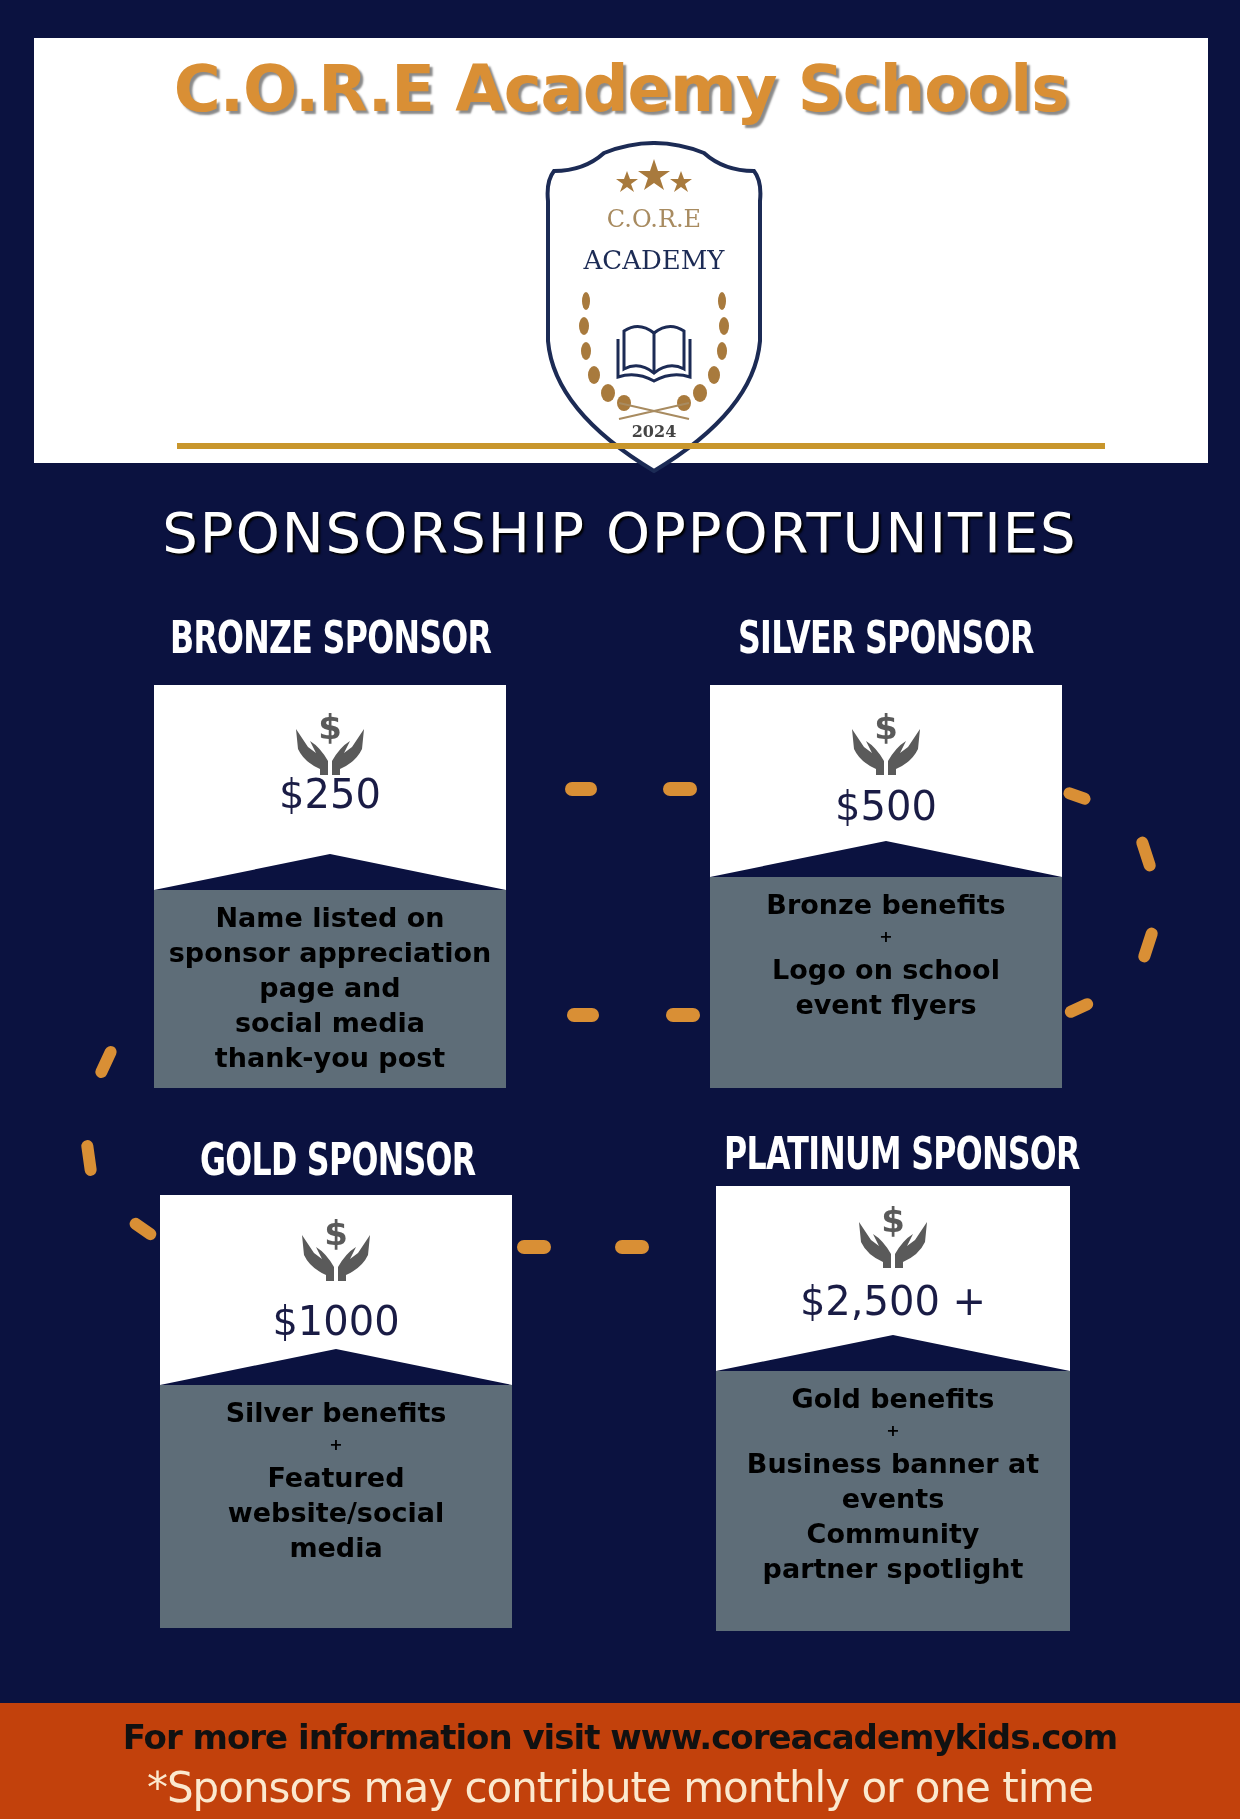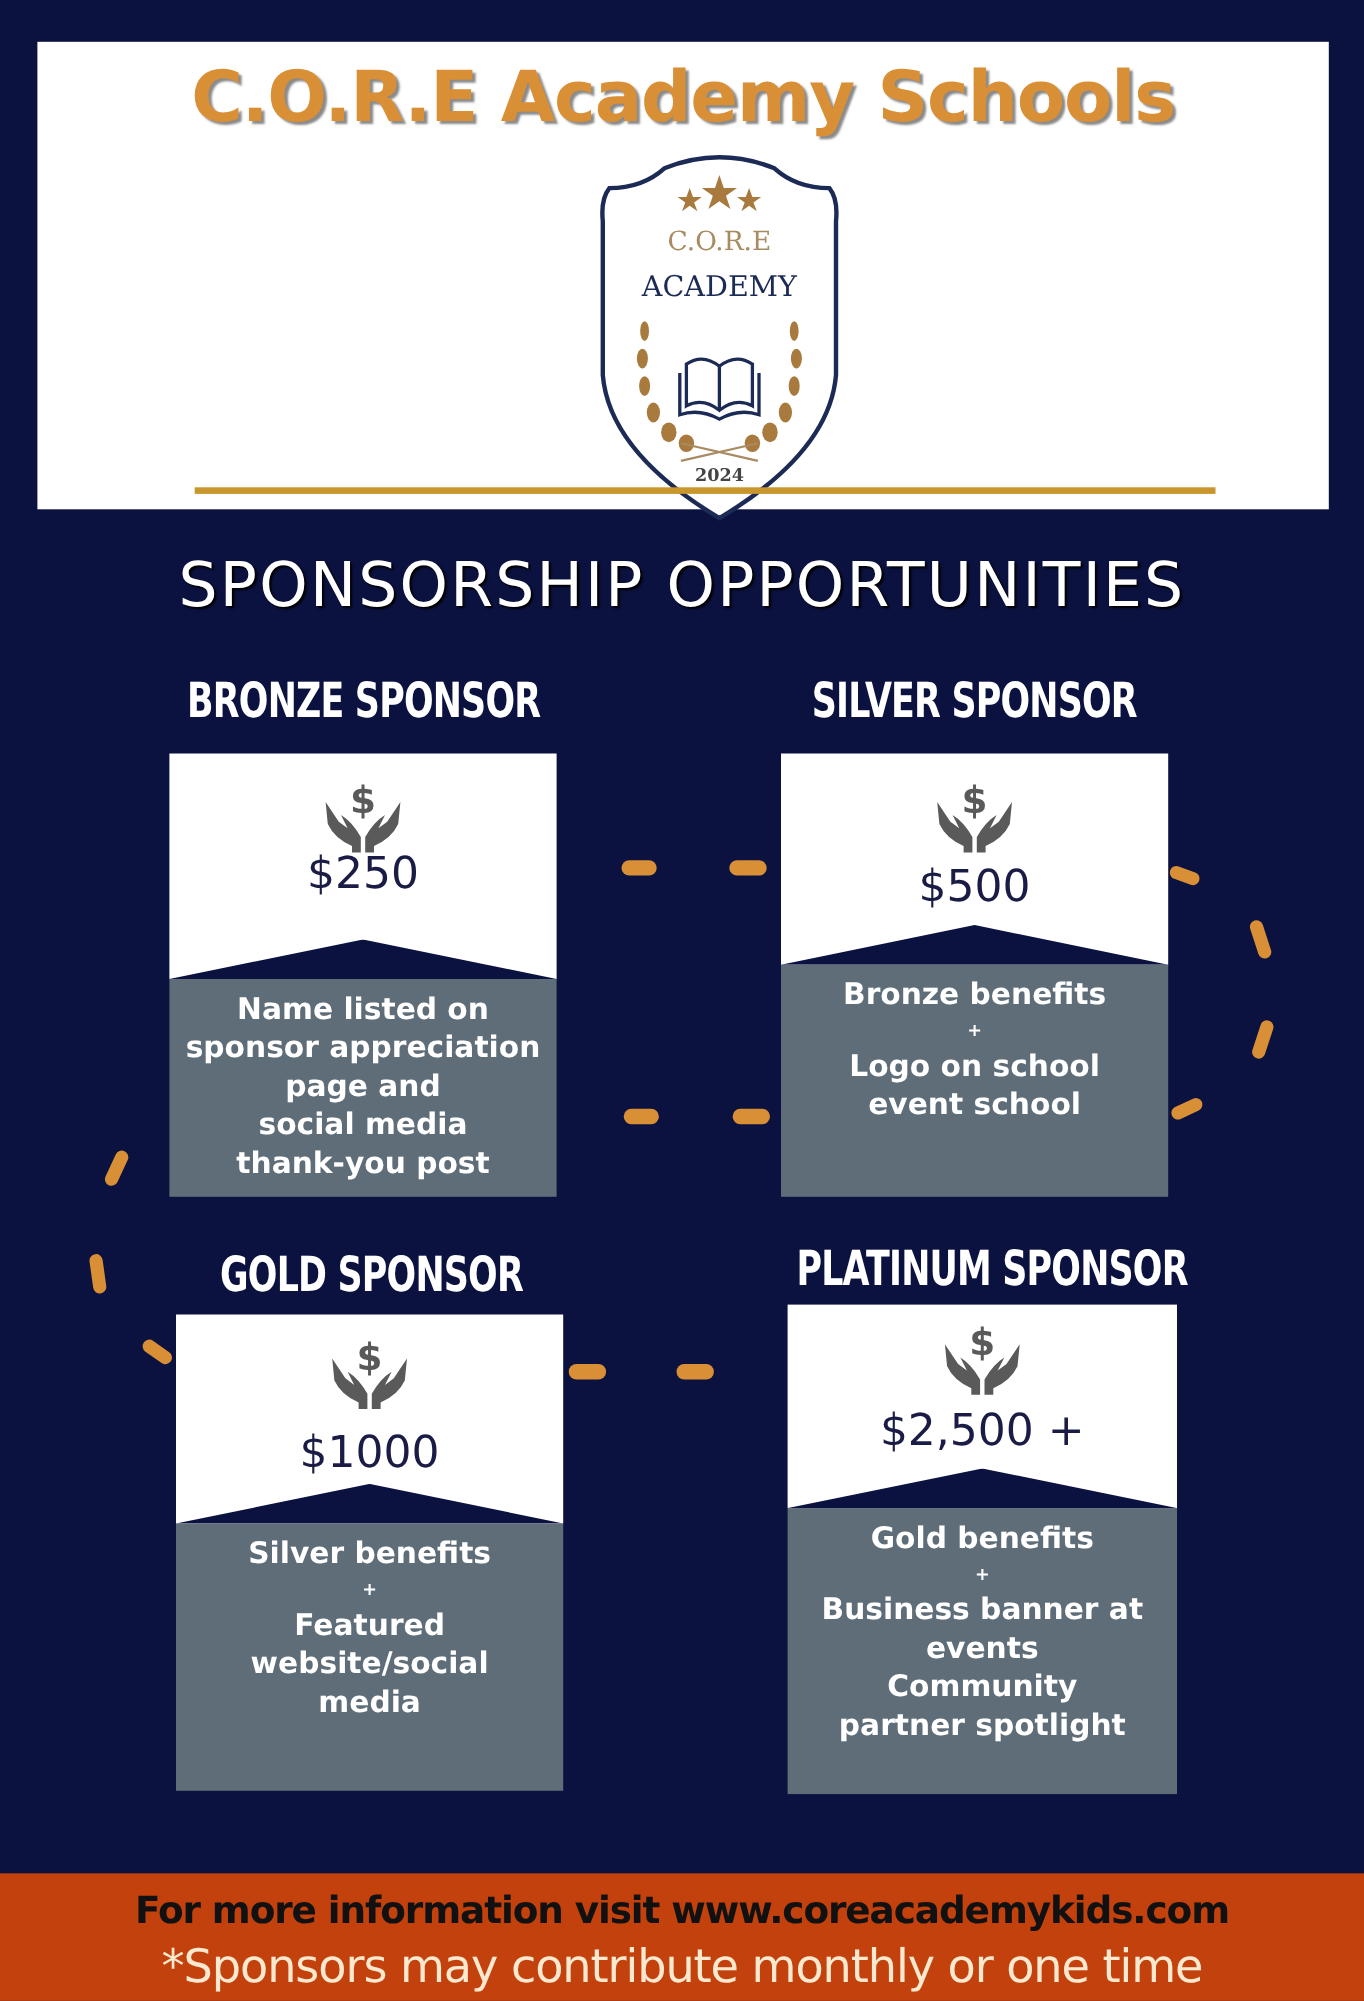--- a/index.html
+++ b/index.html
@@ -8,21 +8,21 @@
   .school-title{position:absolute;left:0;top:14px;width:100%;text-align:center;font-size:64px;font-weight:bold;color:#d98f35;letter-spacing:-1px;text-shadow:3px 3px 2px #8a8a8a;font-family:"DejaVu Sans",sans-serif;}
   .crest{position:absolute;left:490px;top:103px;width:260px;height:336px;}
   .gold-rule{position:absolute;left:143px;top:405px;width:928px;height:6px;background:#c8962c;}
   .section-title{position:absolute;left:0;top:500px;width:1240px;text-align:center;font-size:56px;color:#fff;font-family:"DejaVu Sans",sans-serif;letter-spacing:2px;text-shadow:2px 2px 2px #000;}
   .tier-title{position:absolute;color:#fff;font-size:44px;font-weight:bold;font-family:"DejaVu Sans",sans-serif;transform:scaleX(0.72);transform-origin:left top;white-space:nowrap;letter-spacing:-1px;}
   .card{position:absolute;width:352px;}
   .card-top{background:#fff;position:relative;}
   .card-top .icon{position:absolute;left:50%;transform:translateX(-50%);}
   .price{position:absolute;left:0;width:100%;text-align:center;color:#1a1c45;font-size:40px;font-family:"DejaVu Sans",sans-serif;}
   .chevron{position:absolute;left:0;bottom:0;width:100%;height:36px;}
-  .card-body{background:#5e6d78;color:#ffffff;font-weight:bold;font-size:27px;text-align:center;line-height:35px;font-family:"DejaVu Sans",sans-serif;padding-top:10px;box-sizing:border-box;}
+  .card-body{background:#5e6d78;color:#000000;font-weight:bold;font-size:27px;text-align:center;line-height:35px;font-family:"DejaVu Sans",sans-serif;padding-top:10px;box-sizing:border-box;}
   .card-body .plus{font-size:16px;line-height:30px;}
   .dash{position:absolute;background:#d98f35;border-radius:8px;}
   .footer{position:absolute;left:0;top:1703px;width:1240px;height:116px;background:#c2410c;}
   .footer-line1{position:absolute;left:0;top:14px;width:100%;text-align:center;font-size:34px;font-weight:bold;color:#111;font-family:"DejaVu Sans",sans-serif;letter-spacing:-1px;}
   .footer-line2{position:absolute;left:0;top:60px;width:100%;text-align:center;font-size:42px;color:#fbe9cf;font-family:"DejaVu Sans",sans-serif;letter-spacing:-1px;}
 </style>
 </head>
 <body>
 
 <div class="header-box">
@@ -112,21 +112,21 @@
     </svg>
     <div class="price" style="top:98px;">$500</div>
     <svg class="chevron" viewBox="0 0 352 36" preserveAspectRatio="none">
         <polygon points="0,36 176,0 352,36" fill="#0b1240"></polygon>
       </svg>
   </div>
   <div class="card-body" style="height:211px;">
     <div>Bronze benefits</div>
     <div class="plus">+</div>
     <div>Logo on school</div>
-    <div>event school</div>
+    <div>event flyers</div>
   </div>
 </div>
 
 <div class="tier-title" style="left:200px;top:1134px;">GOLD SPONSOR</div>
 <div class="card" style="left:160px;top:1195px;">
   <div class="card-top" style="height:190px;">
     <svg class="icon" viewBox="0 0 80 70" width="80" height="70" style="top:18px;">
       <path d="M6 22 L8 42 Q14 55 30 62 L30 68 L38 68 L38 54 Q30 40 20 34 L26 46 L18 40 Z" fill="#5a5a5a"></path>
       <path d="M74 22 L72 42 Q66 55 50 62 L50 68 L42 68 L42 54 Q50 40 60 34 L54 46 L62 40 Z" fill="#5a5a5a"></path>
       <text x="40" y="32" text-anchor="middle" font-family="DejaVu Sans, sans-serif" font-weight="bold" font-size="34" fill="#5a5a5a">$</text>

